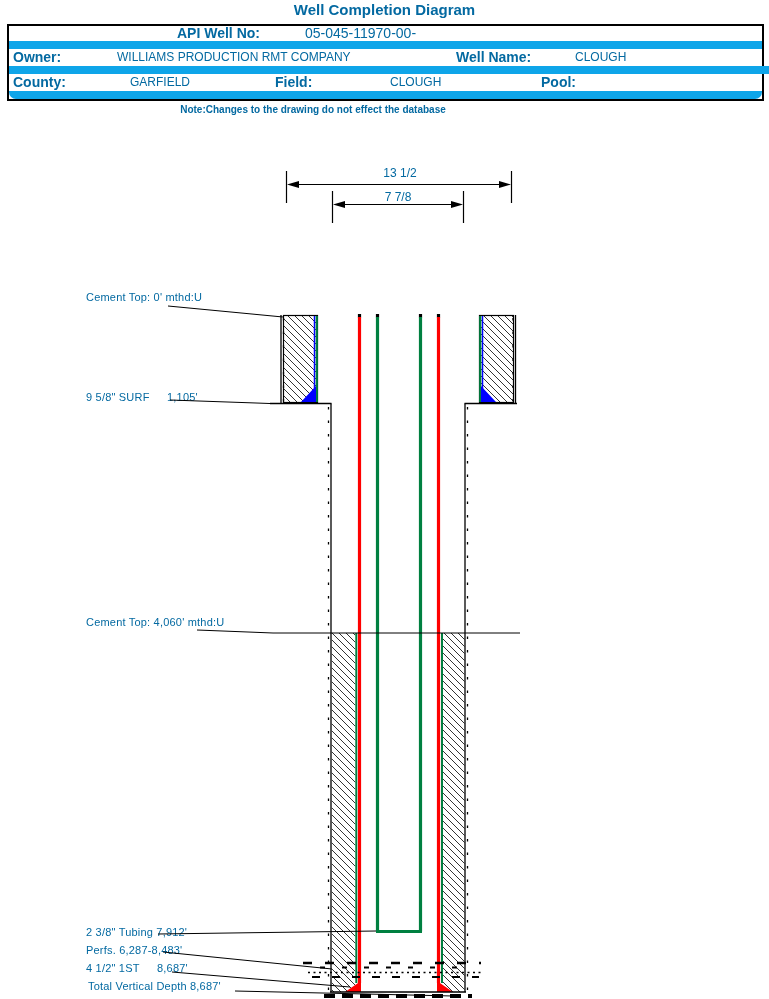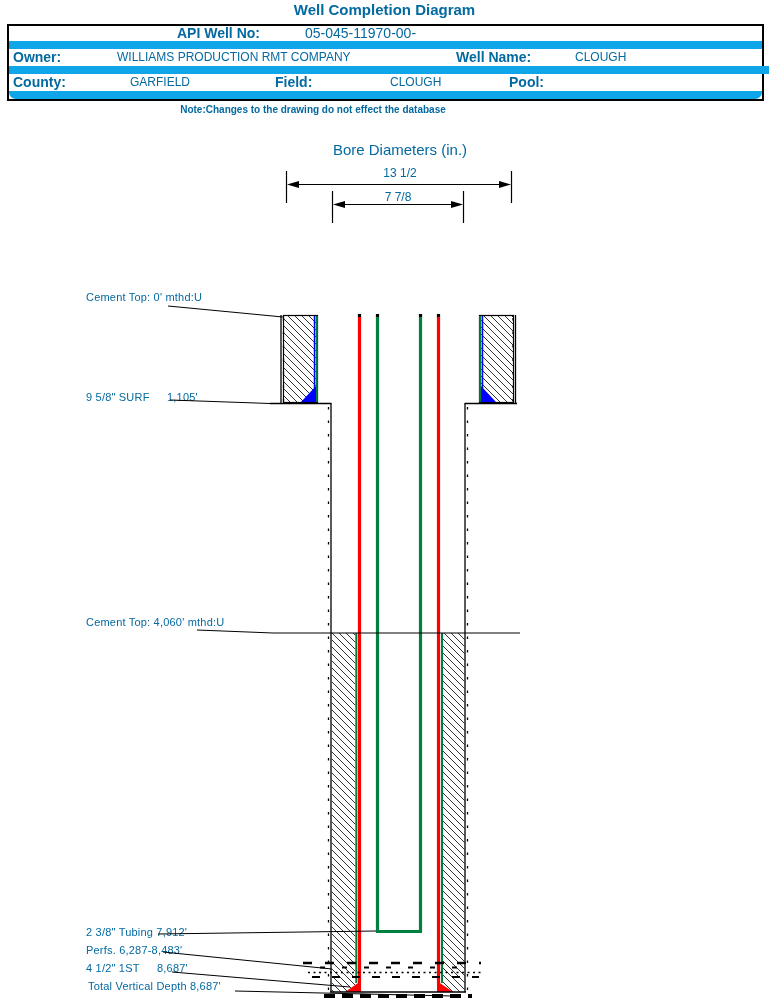--- a/index.html
+++ b/index.html
@@ -42,28 +42,27 @@
       <span class="lbl" style="left:4px">Owner:</span>
       <span class="val" style="left:108px">WILLIAMS PRODUCTION RMT COMPANY</span>
       <span class="lbl" style="left:447px">Well Name:</span>
       <span class="val" style="left:566px">CLOUGH</span>
     </div>
     <div class="hrow r3 sep">
       <span class="lbl" style="left:4px">County:</span>
       <span class="val" style="left:121px">GARFIELD</span>
       <span class="lbl" style="left:266px">Field:</span>
       <span class="val" style="left:381px">CLOUGH</span>
-      <span class="lbl" style="left:500px">Pool:</span>
+      <span class="lbl" style="left:532px">Pool:</span>
       <span class="val" style="left:560px"></span>
     </div>
   </div>
 
   <div class="abs" id="note-line">Note:Changes to the drawing do not effect the database</div>
 
-  <div class="abs" id="bore-title">Bore Diameters (in.)</div>
   <div class="dim-label" style="left:340px;top:166px">13 1/2</div>
   <div class="dim-label" style="left:338px;top:190px">7 7/8</div>
 
   <div class="anno" style="left:57px;top:291px">Cement Top: 0' mthd:U</div>
   <div class="anno" style="left:57px;top:391px">9 5/8" SURF</div>
   <div class="anno" style="left:138px;top:391px">1,105'</div>
   <div class="anno" style="left:57px;top:616px">Cement Top: 4,060' mthd:U</div>
   <div class="anno" style="left:57px;top:926px">2 3/8" Tubing 7,912'</div>
   <div class="anno" style="left:57px;top:944px">Perfs. 6,287-8,483'</div>
   <div class="anno" style="left:57px;top:962px">4 1/2" 1ST</div>

